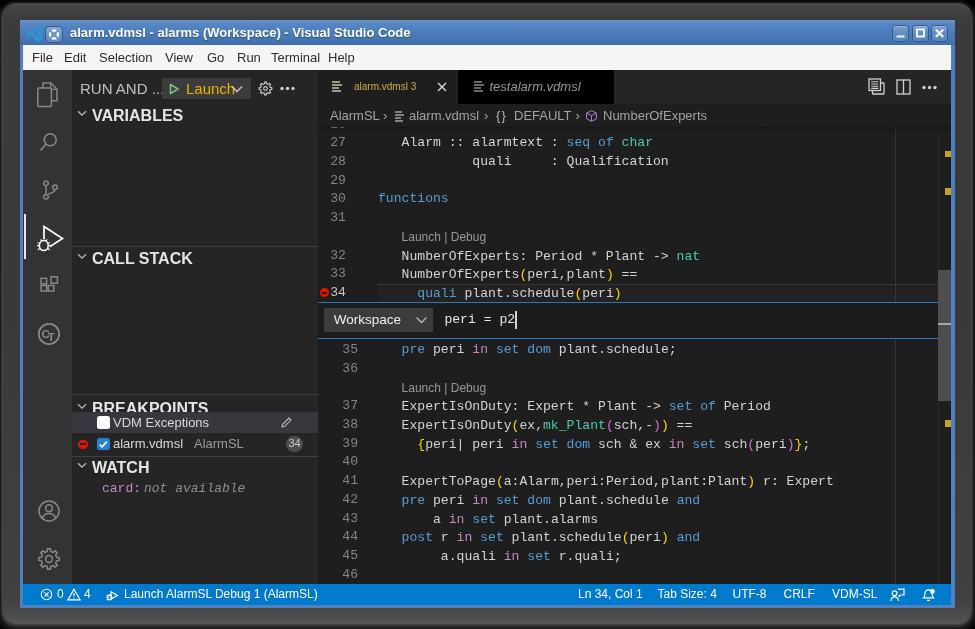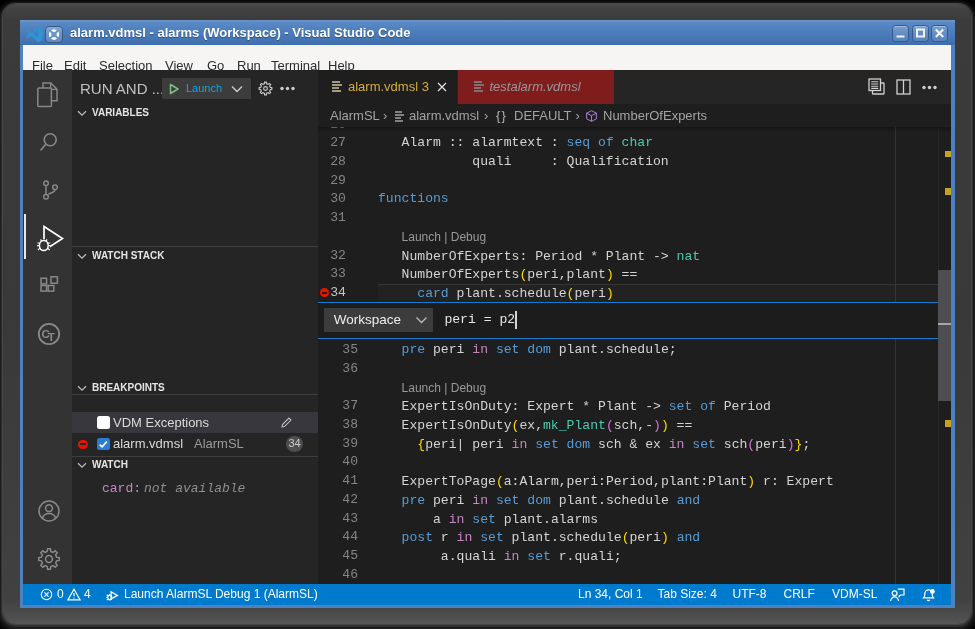--- a/index.html
+++ b/index.html
@@ -11,42 +11,42 @@
     background:linear-gradient(180deg,#4b4b4b 0,#434343 4px,#3b3b3b 16px,#393939 50%,#414141 96%,#4e4e4e 99%,#575757 100%);
     box-shadow:0 0 0 1px #454545, 0 1px 0 2px #303030, 0 2px 1px 4px #1c1c1c, 0 3px 2px 7px #0e0e0e; }
   #winborder { left:20px; top:20px; width:935px; height:588px; background:#4d81c2; }
   
   #titlebar { left:20px; top:20px; width:935px; height:25px;
     background:linear-gradient(180deg,#6f97ca 0,#5888c5 3px,#4a7bba 14px,#4372b0 22px,#3f6dab 100%); }
   #title-text { left:50px; top:0; height:25px; line-height:25px; color:#fff; font-weight:bold;
     font-size:13px; text-shadow:0 1px 1px rgba(0,0,0,.35); }
   
   #menubar { left:23px; top:45px; width:928px; height:25px; background:#f6f5f4; }
-  .mitem { position:absolute; top:0; height:25px; line-height:25px; font-size:13px; color:#2c2c2c;margin-top:8px; }
+  .mitem { position:absolute; top:0; height:25px; line-height:25px; font-size:13px; color:#2c2c2c; }
   .winbtn { position:absolute; top:4.5px; width:17px; height:17.5px; border-radius:3.5px;
     background:linear-gradient(180deg,#81a3cf 0,#6590c5 40%,#5584bf 100%);
     border:1px solid #35598b; box-shadow:inset 0 1px 0 rgba(255,255,255,.25); }
   #vslogo { left:6px; top:5.5px; }
   #winicon { left:25px; top:5.5px; width:18px; height:17px; border-radius:4px;
     background:linear-gradient(180deg,#88aad4 0,#6b95c9 50%,#6088c0 100%); border:1px solid #3a5b84; }
   
   #activitybar { left:23px; top:70px; width:49px; height:514px; background:#333333; }
   #sidebar { left:72px; top:70px; width:246px; height:514px; background:#252526; }
   #launchbtn { left:90px; top:7.5px; width:88.5px; height:21.5px; background:#3c3c3c; border-radius:1px; }
   .sechead { position:absolute; left:0; width:246px; height:18px; }
-  .sechead span { position:absolute; left:20px; top:2px; font-size:10px; font-weight:bold; color:#e5e5e5; }
+  .sechead span { position:absolute; left:20px; top:2px; font-size:16px; font-weight:bold; color:#e5e5e5; }
   .chev { position:absolute; left:5px; top:5px; }
   .rowtxt { top:0; line-height:21px; font-size:13px; color:#dadada; }
   #editor { left:318px; top:70px; width:633px; height:514px; background:#1e1e1e; }
   #statusbar { left:23px; top:584px; width:928px; height:21px; background:#007acc; }
   
   #tabs { left:0; top:0; width:633px; height:34px; background:#252526; }
   .tab { position:absolute; top:0; height:34px; }
   #tab1 { left:0; width:139px; background:#1e1e1e; }
-  #tab2 { left:139.5px; width:156px; background:#7f1d1d; }
+  #tab2 { left:139.5px; width:156px; background:#000000; }
   #crumbs { left:0; top:34px; width:633px; height:23px; background:#1e1e1e; font-size:13px; color:#a3a3a3; }
   .cr { position:absolute; top:0; line-height:24px; }
   #codewrap { left:0; top:57px; width:633px; height:457px; overflow:hidden; }
   .codepre { position:absolute; font-family:"Liberation Mono",monospace; font-size:13.1px; line-height:18.7px; white-space:pre; color:#d4d4d4; }
   .gut { left:0; width:40px; text-align:right; color:#858585; }
   .cod { left:60px; }
   .k { color:#569cd6; } .c { color:#c586c0;margin-top:40px; } .t { color:#4ec9b0; }
   .p1 { color:#ffd700; } .p2 { color:#da70d6; }
   .lens { font-family:"Liberation Sans",sans-serif; font-size:12px; color:#999999; }
   #bpwidget { left:0; top:174.8px; width:620px; height:36.8px; background:#1c1c1d;
@@ -135,21 +135,21 @@
       <circle cx="12" cy="12" r="3.4"></circle>
       <path d="M19.58 10.17 L22.20 10.60 L22.20 13.40 L19.58 13.83 L18.66 16.07 L20.21 18.22 L18.22 20.21 L16.07 18.66 L13.83 19.58 L13.40 22.20 L10.60 22.20 L10.17 19.58 L7.93 18.66 L5.78 20.21 L3.79 18.22 L5.34 16.07 L4.42 13.83 L1.80 13.40 L1.80 10.60 L4.42 10.17 L5.34 7.93 L3.79 5.78 L5.78 3.79 L7.93 5.34 L10.17 4.42 L10.60 1.80 L13.40 1.80 L13.83 4.42 L16.07 5.34 L18.22 3.79 L20.21 5.78 L18.66 7.93 Z"></path>
     </svg>
   </div>
   <div class="abs" id="sidebar">
     <div class="abs" style="left:8px;top:10px;font-size:15px;color:#c0c0c0;">RUN AND ...</div>
     <div class="abs" id="launchbtn">
       <svg class="abs" style="left:6px;top:5px" width="12" height="12" viewBox="0 0 12 12">
         <path d="M2.5 1.5 10 6 2.5 10.5z" fill="none" stroke="#82c182" stroke-width="1.5" stroke-linejoin="round"></path>
       </svg>
-      <span class="abs" style="left:24px;top:0;line-height:21.5px;font-size:11px;color:#0ea5e9;">Launch</span>
+      <span class="abs" style="left:24px;top:0;line-height:21.5px;font-size:15px;color:#eab308;">Launch</span>
       <svg class="abs" style="left:68px;top:6px" width="14" height="10" viewBox="0 0 14 10">
         <path d="M2 2.5 7 7.5 12 2.5" fill="none" stroke="#cccccc" stroke-width="1.4"></path>
       </svg>
     </div>
     <svg class="abs" style="left:186px;top:11px" width="15" height="15" viewBox="0 0 24 24" fill="none" stroke="#cccccc" stroke-width="1.8">
       <circle cx="12" cy="12" r="3"></circle>
       <path d="M19.58 10.17 L22.20 10.60 L22.20 13.40 L19.58 13.83 L18.66 16.07 L20.21 18.22 L18.22 20.21 L16.07 18.66 L13.83 19.58 L13.40 22.20 L10.60 22.20 L10.17 19.58 L7.93 18.66 L5.78 20.21 L3.79 18.22 L5.34 16.07 L4.42 13.83 L1.80 13.40 L1.80 10.60 L4.42 10.17 L5.34 7.93 L3.79 5.78 L5.78 3.79 L7.93 5.34 L10.17 4.42 L10.60 1.80 L13.40 1.80 L13.83 4.42 L16.07 5.34 L18.22 3.79 L20.21 5.78 L18.66 7.93 Z"></path>
     </svg>
     <svg class="abs" style="left:208px;top:16px" width="15" height="5" viewBox="0 0 15 5">
       <g fill="#cccccc">
@@ -163,24 +163,24 @@
       <svg class="chev" width="10" height="7" viewBox="0 0 10 7">
         <path d="M1 1.2 5 5.2 9 1.2" fill="none" stroke="#bbbbbb" stroke-width="1.3"></path>
       </svg>
       <span>VARIABLES</span>
     </div>
     <div class="abs" style="top:176px;width:246px;height:1px;background:#3f3f41;"></div>
     <div class="sechead" style="top:178px;">
       <svg class="chev" width="10" height="7" viewBox="0 0 10 7">
         <path d="M1 1.2 5 5.2 9 1.2" fill="none" stroke="#bbbbbb" stroke-width="1.3"></path>
       </svg>
-      <span>WATCH STACK</span>
+      <span>CALL STACK</span>
     </div>
     <div class="abs" style="top:324px;width:246px;height:1px;background:#3f3f41;"></div>
-    <div class="sechead" style="top:310px;">
+    <div class="sechead" style="top:328px;">
       <svg class="chev" width="10" height="7" viewBox="0 0 10 7">
         <path d="M1 1.2 5 5.2 9 1.2" fill="none" stroke="#bbbbbb" stroke-width="1.3"></path>
       </svg>
       <span>BREAKPOINTS</span>
     </div>
     <div class="abs" style="top:342px;width:246px;height:21px;background:#37373d;">
       <div class="abs" style="left:25px;top:4px;width:12.5px;height:12.5px;background:#ffffff;border-radius:2.5px;"></div>
       <span class="abs rowtxt" style="left:41px;">VDM Exceptions</span>
       <svg class="abs" style="left:208px;top:4px" width="13" height="13" viewBox="0 0 16 16" fill="none" stroke="#c5c5c5" stroke-width="1.3">
         <path d="M11 2.5 13.5 5 5.5 13 2.5 13.5 3 10.5z"></path>
@@ -227,21 +227,21 @@
 <span style="color:#c6c6c6">34</span></pre>
       <pre class="codepre cod" style="top:-11.4px;"> 
    Alarm :: alarmtext : <span class="k">seq of</span> <span class="t">char</span>
             quali     : Qualification
 
 <span class="k">functions</span>
 
    <span class="lens">Launch | Debug</span>
    NumberOfExperts: Period * Plant -&gt; <span class="t">nat</span>
    NumberOfExperts<span class="p1">(</span>peri,plant<span class="p1">)</span> ==
-     <span class="k">card</span> plant.schedule<span class="p1">(</span>peri<span class="p1">)</span></pre>
+     <span class="k">quali</span> plant.schedule<span class="p1">(</span>peri<span class="p1">)</span></pre>
       <div class="abs" style="left:2px;top:161px;width:9.4px;height:9.4px;background:#e51400;border-radius:50%;"></div>
       <div class="abs" style="left:4.2px;top:164.8px;width:5px;height:1.9px;background:#1e1e1e;"></div>
       <div class="abs" id="bpwidget">
         <div id="exprdd">
           <span class="abs" style="left:9.5px;top:0;line-height:24px;font-size:13.5px;color:#eeeeee;">Workspace</span>
           <svg class="abs" style="left:91px;top:8px" width="13" height="9" viewBox="0 0 13 9">
             <path d="M1.5 1.5 6.5 6.5 11.5 1.5" fill="none" stroke="#b8b8b8" stroke-width="1.4"></path>
           </svg>
         </div>
         <span class="abs" style="left:126.4px;top:3.5px;line-height:28px;font-family:'Liberation Mono',monospace;font-size:13.1px;color:#e6e6e6;">peri = p2</span>
@@ -277,21 +277,21 @@
       <div class="abs" style="left:620px;top:196px;width:13px;height:2.2px;background:#a6a6a6;"></div>
       <div class="abs" style="left:626.5px;top:23.5px;width:6.5px;height:6.5px;background:#c8a21c;"></div>
       <div class="abs" style="left:626.5px;top:61px;width:6.5px;height:6.5px;background:#c8a21c;"></div>
       <div class="abs" style="left:626.5px;top:293px;width:6.5px;height:6.5px;background:#c8a21c;"></div>
     </div>
     <div class="abs" id="tabs">
       <div class="tab" id="tab1">
         <svg class="abs" style="left:14px;top:11px" width="11" height="12" viewBox="0 0 11 12" stroke="#cfc4a4" stroke-width="1.4">
           <path d="M0 1h8M0 4h10M0 7h7M0 10h9"></path>
         </svg>
-        <span class="abs" style="left:30px;top:0;line-height:34px;font-size:13px;color:#d2ab43;">alarm.vdmsl 3</span>
+        <span class="abs" style="left:36px;top:0;line-height:34px;font-size:10px;color:#d2ab43;">alarm.vdmsl 3</span>
         <svg class="abs" style="left:119px;top:12px" width="10" height="10" viewBox="0 0 10 10">
           <path d="M1 1 9 9M9 1 1 9" stroke="#e0e0e0" stroke-width="1.3"></path>
         </svg>
       </div>
       <div class="tab" id="tab2">
         <svg class="abs" style="left:16px;top:11px" width="11" height="12" viewBox="0 0 11 12" stroke="#8a8a8a" stroke-width="1.4">
           <path d="M0 1h8M0 4h10M0 7h7M0 10h9"></path>
         </svg>
         <span class="abs" style="left:32px;top:0;line-height:34px;font-size:13px;color:#969696;font-style:italic;">testalarm.vdmsl</span>
       </div>

